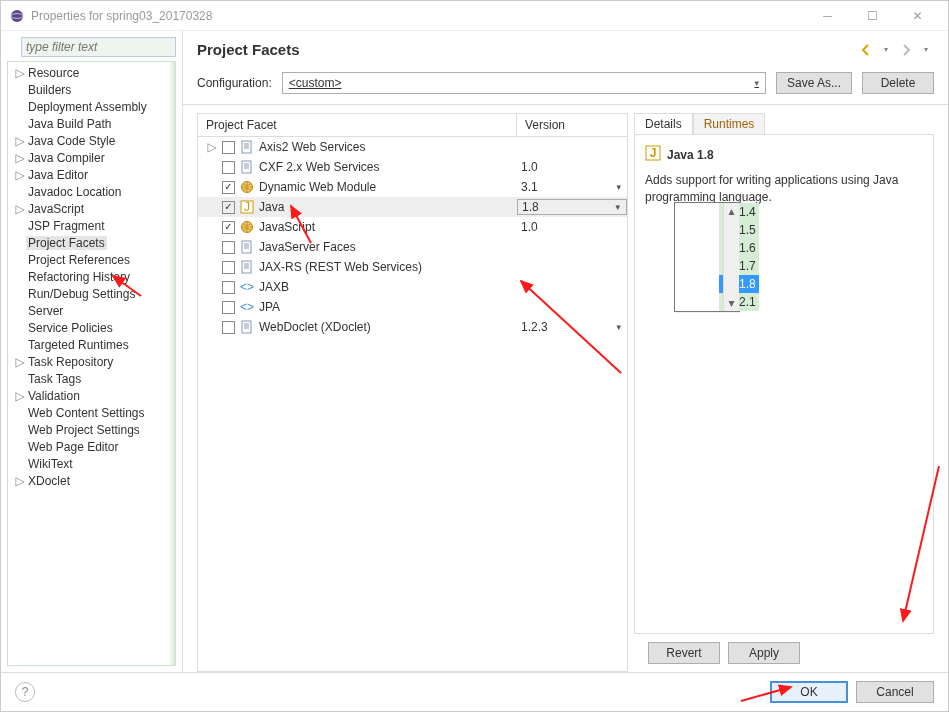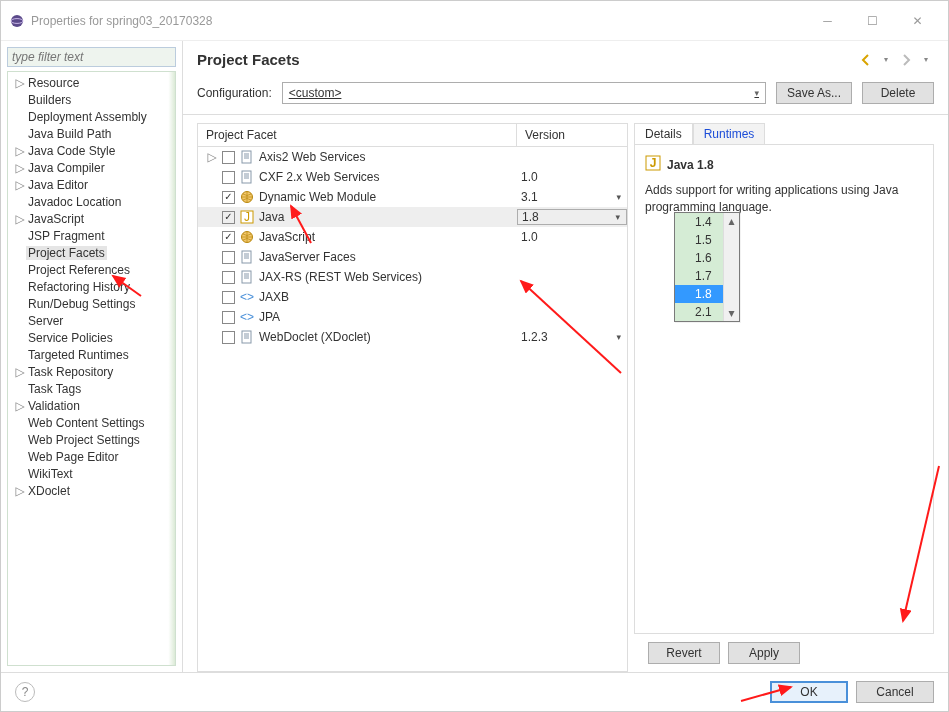--- a/index.html
+++ b/index.html
@@ -1,24 +1,24 @@
 <!DOCTYPE html>
 <html><head>
 <meta charset="utf-8">
 <style>
   * { box-sizing: border-box; font-family: "Segoe UI", Tahoma, sans-serif; font-size: 12px; }
   body { margin: 0; background: #fff; color: #333; }
   .window { width: 949px; height: 712px; border: 1px solid #ccc; display: flex; flex-direction: column; position: relative; }
-  .titlebar { height: 40px; display: flex; align-items: center; padding: 4px 8px; color: #999; background: #fff; border-bottom: 1px solid #eee; }
+  .titlebar { height: 30px; display: flex; align-items: center; padding: 4px 8px; color: #999; background: #fff; border-bottom: 1px solid #eee; }
   .titlebar .app-icon { width: 16px; height: 16px; margin-right: 6px; }
   .titlebar .title { flex: 1; }
   .winctl { width: 45px; height: 28px; display: flex; align-items: center; justify-content: center; color: #999; }
   .body { flex: 1; display: flex; min-height: 0; }
   .left { width: 182px; border-right: 1px solid #ddd; display: flex; flex-direction: column; padding-top: 6px; background: #fff; }
-  .filter { margin: 0 6px 4px 6px; }
+  .filter { margin: 0 6px 4px 20px; }
   .filter input { width: 100%; height: 20px; border: 1px solid #bcd; background: #eef4ee; padding: 0 4px; color: #888; font-style: italic; }
   .tree { flex: 1; overflow: auto; padding: 2px 0 2px 0; border: 1px solid #cfe0cf; margin: 0 6px 6px 6px; background: linear-gradient(to right,#fff 0,#fff 96%,#dbead6 100%); }
   .tree-item { padding: 1.5px 0 1.5px 6px; white-space: nowrap; cursor: default; display:flex; align-items:center; }
   .tree-item .twist { width:12px; display:inline-flex; justify-content:center; color:#888; }
   .tree-item.sel > .lbl { background: #e5e5e5; }
   .tree-item .lbl { padding:0 2px; }
   .right { flex: 1; display: flex; flex-direction: column; min-width: 0; }
   .header { padding: 10px 14px 8px 14px; display: flex; align-items: center; }
   .header h1 { font-size: 15px; font-weight: 600; margin: 0; flex:1; }
   .nav-icons { display:flex; gap:4px; align-items:center; }
@@ -36,28 +36,28 @@
   .frow { display:flex; align-items:center; height:20px; }
   .frow .c1 { flex:1; display:flex; align-items:center; gap:4px; padding-left:8px; }
   .frow .c2 { width:110px; display:flex; align-items:center; justify-content:space-between; padding:0 6px 0 4px; }
   .frow .twist { width:12px; display:inline-flex; justify-content:center; color:#888; }
   .frow .chk { width:13px; height:13px; border:1px solid #888; display:inline-flex; align-items:center; justify-content:center; font-size:10px; line-height:1; }
   .frow .chk.checked::after { content:"✓"; color:#333; }
   .frow .ficon { width:16px; height:16px; display:inline-flex; align-items:center; justify-content:center; }
   .frow.sel { background:#eee; }
   .frow.sel .c2 { background:#eee; border:1px solid #adadad; }
   .dropdown { position:absolute; left:476px; top:88px; width:66px; border:1px solid #7a7a7a; background:#fff; z-index:5; box-shadow:1px 1px 0 rgba(0,0,0,0.05); }
-  .dropdown .opt { height:18px; padding:0 20px; display:flex; align-items:center; background:#d5ecd5; }
+  .dropdown .opt { height:18px; padding:0 20px; display:flex; align-items:center; background:#d5ecd5;margin-left:44px; }
   .dropdown .opt.highlight { background:#3399ff; color:#fff; }
   .dropdown .scrollbar { position:absolute; right:0; top:0; bottom:0; width:16px; background:#f0f0f0; border-left:1px solid #ddd; }
   .dropdown .scrollbar .arr { height:16px; display:flex; align-items:center; justify-content:center; color:#666; background:#f0f0f0;}
   .details { width:300px; margin:8px 0 0 0; display:flex; flex-direction:column; }
   .tabs { display:flex; gap:0; }
   .tab { padding:3px 10px; border:1px solid #ddd; border-bottom:none; background:#fff; position:relative; }
-  .tab.inactive { background:#f3f3f3; color:#1d4ed8; }
+  .tab.inactive { background:#f3f3f3; color:#a16207; }
   .details-body { border:1px solid #ddd; flex:1; padding:10px; }
   .details-title { display:flex; align-items:center; gap:6px; font-weight:600; margin-bottom:8px; }
   .buttons-row { padding:8px 14px; display:flex; justify-content:flex-start; gap:8px; border-top:0; }
   .bottom { border-top:1px solid #ddd; padding:8px 14px; display:flex; justify-content:space-between; align-items:center; }
   .help-icon { width:20px; height:20px; border:1px solid #bbb; border-radius:50%; display:flex; align-items:center; justify-content:center; color:#888; }
   .ok-btn { border:2px solid #4a90d9; background:#e7f1fb; }
   
   .arrow { position:absolute; pointer-events:none; z-index:20; }
 </style>
 </head>

